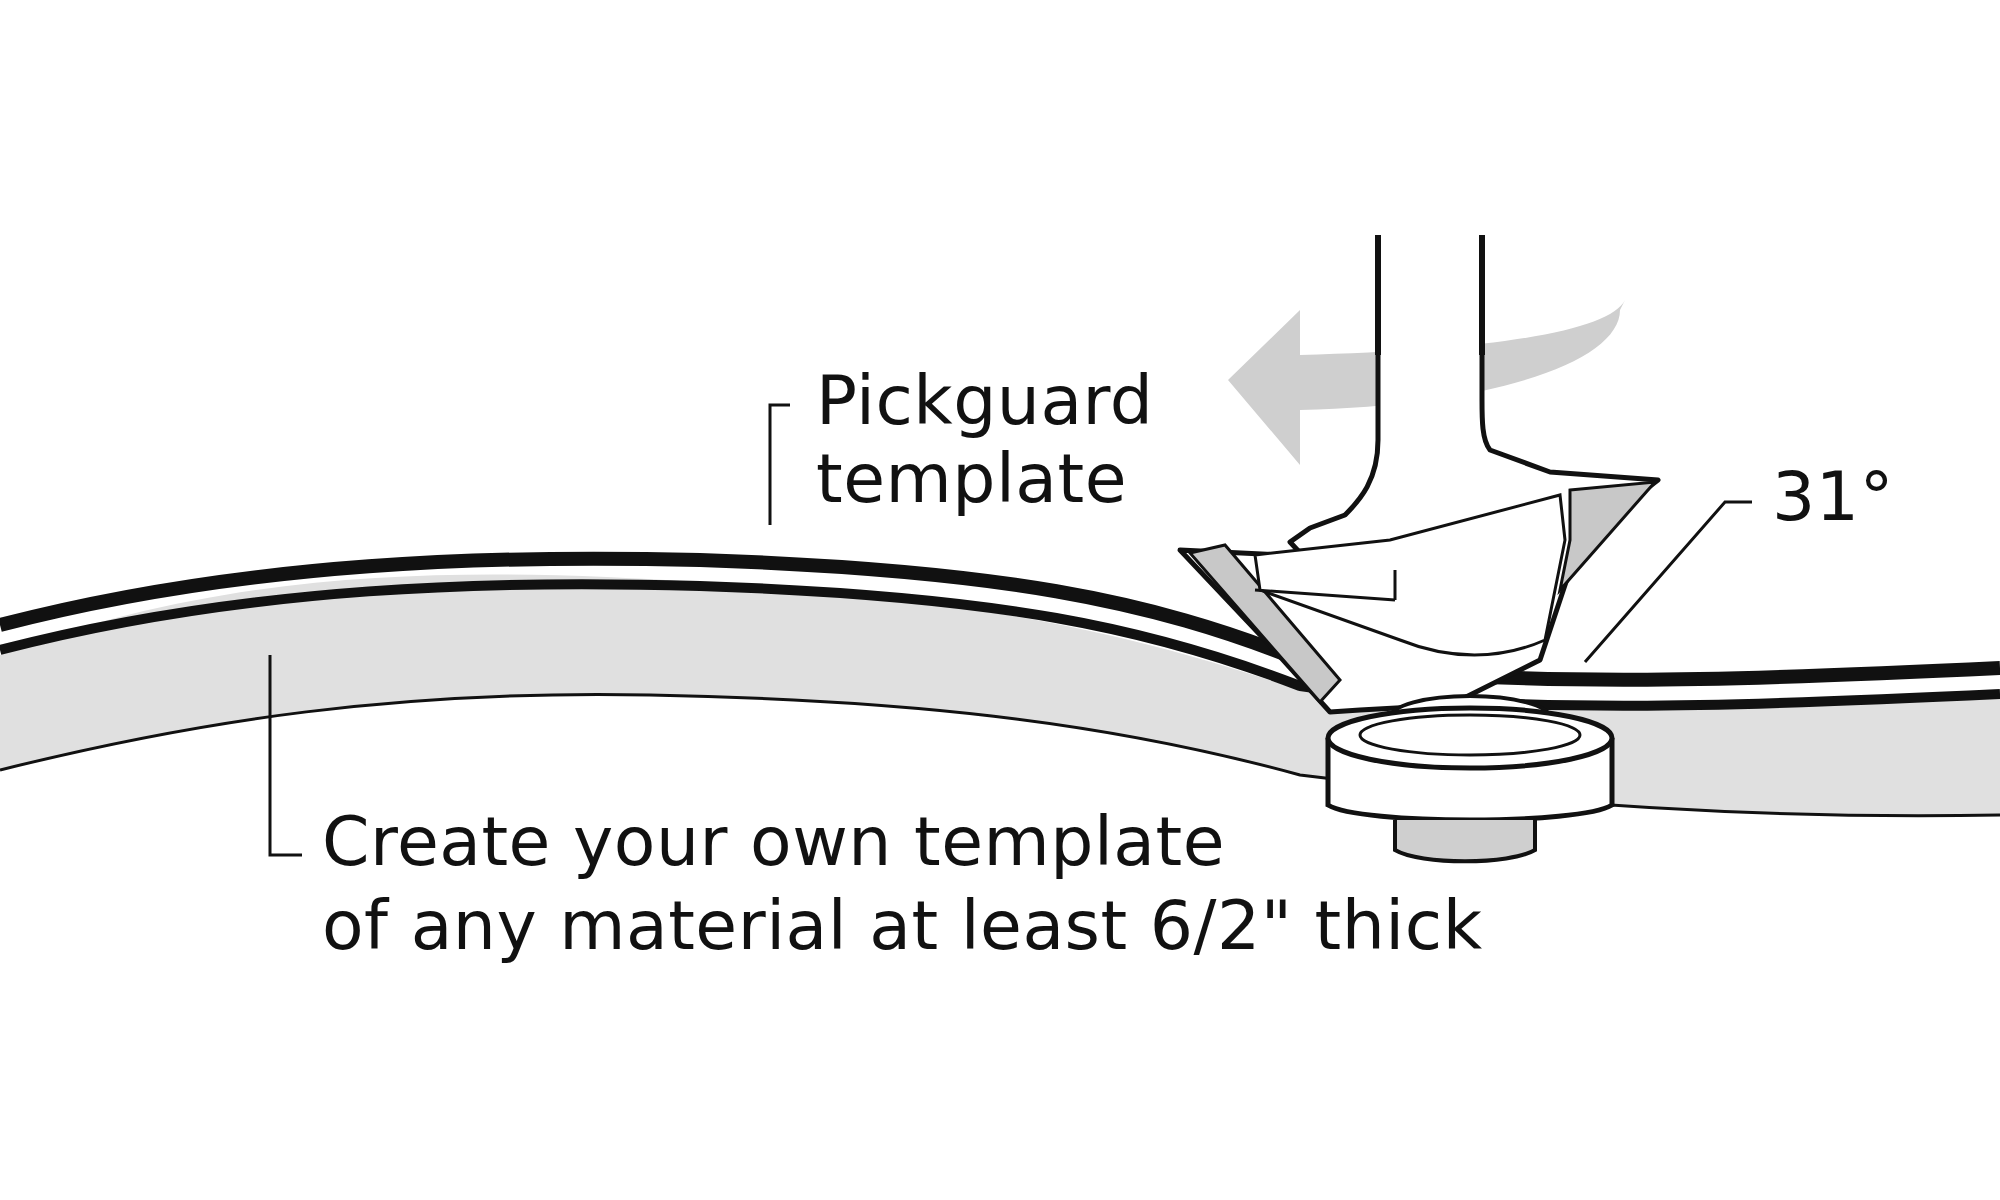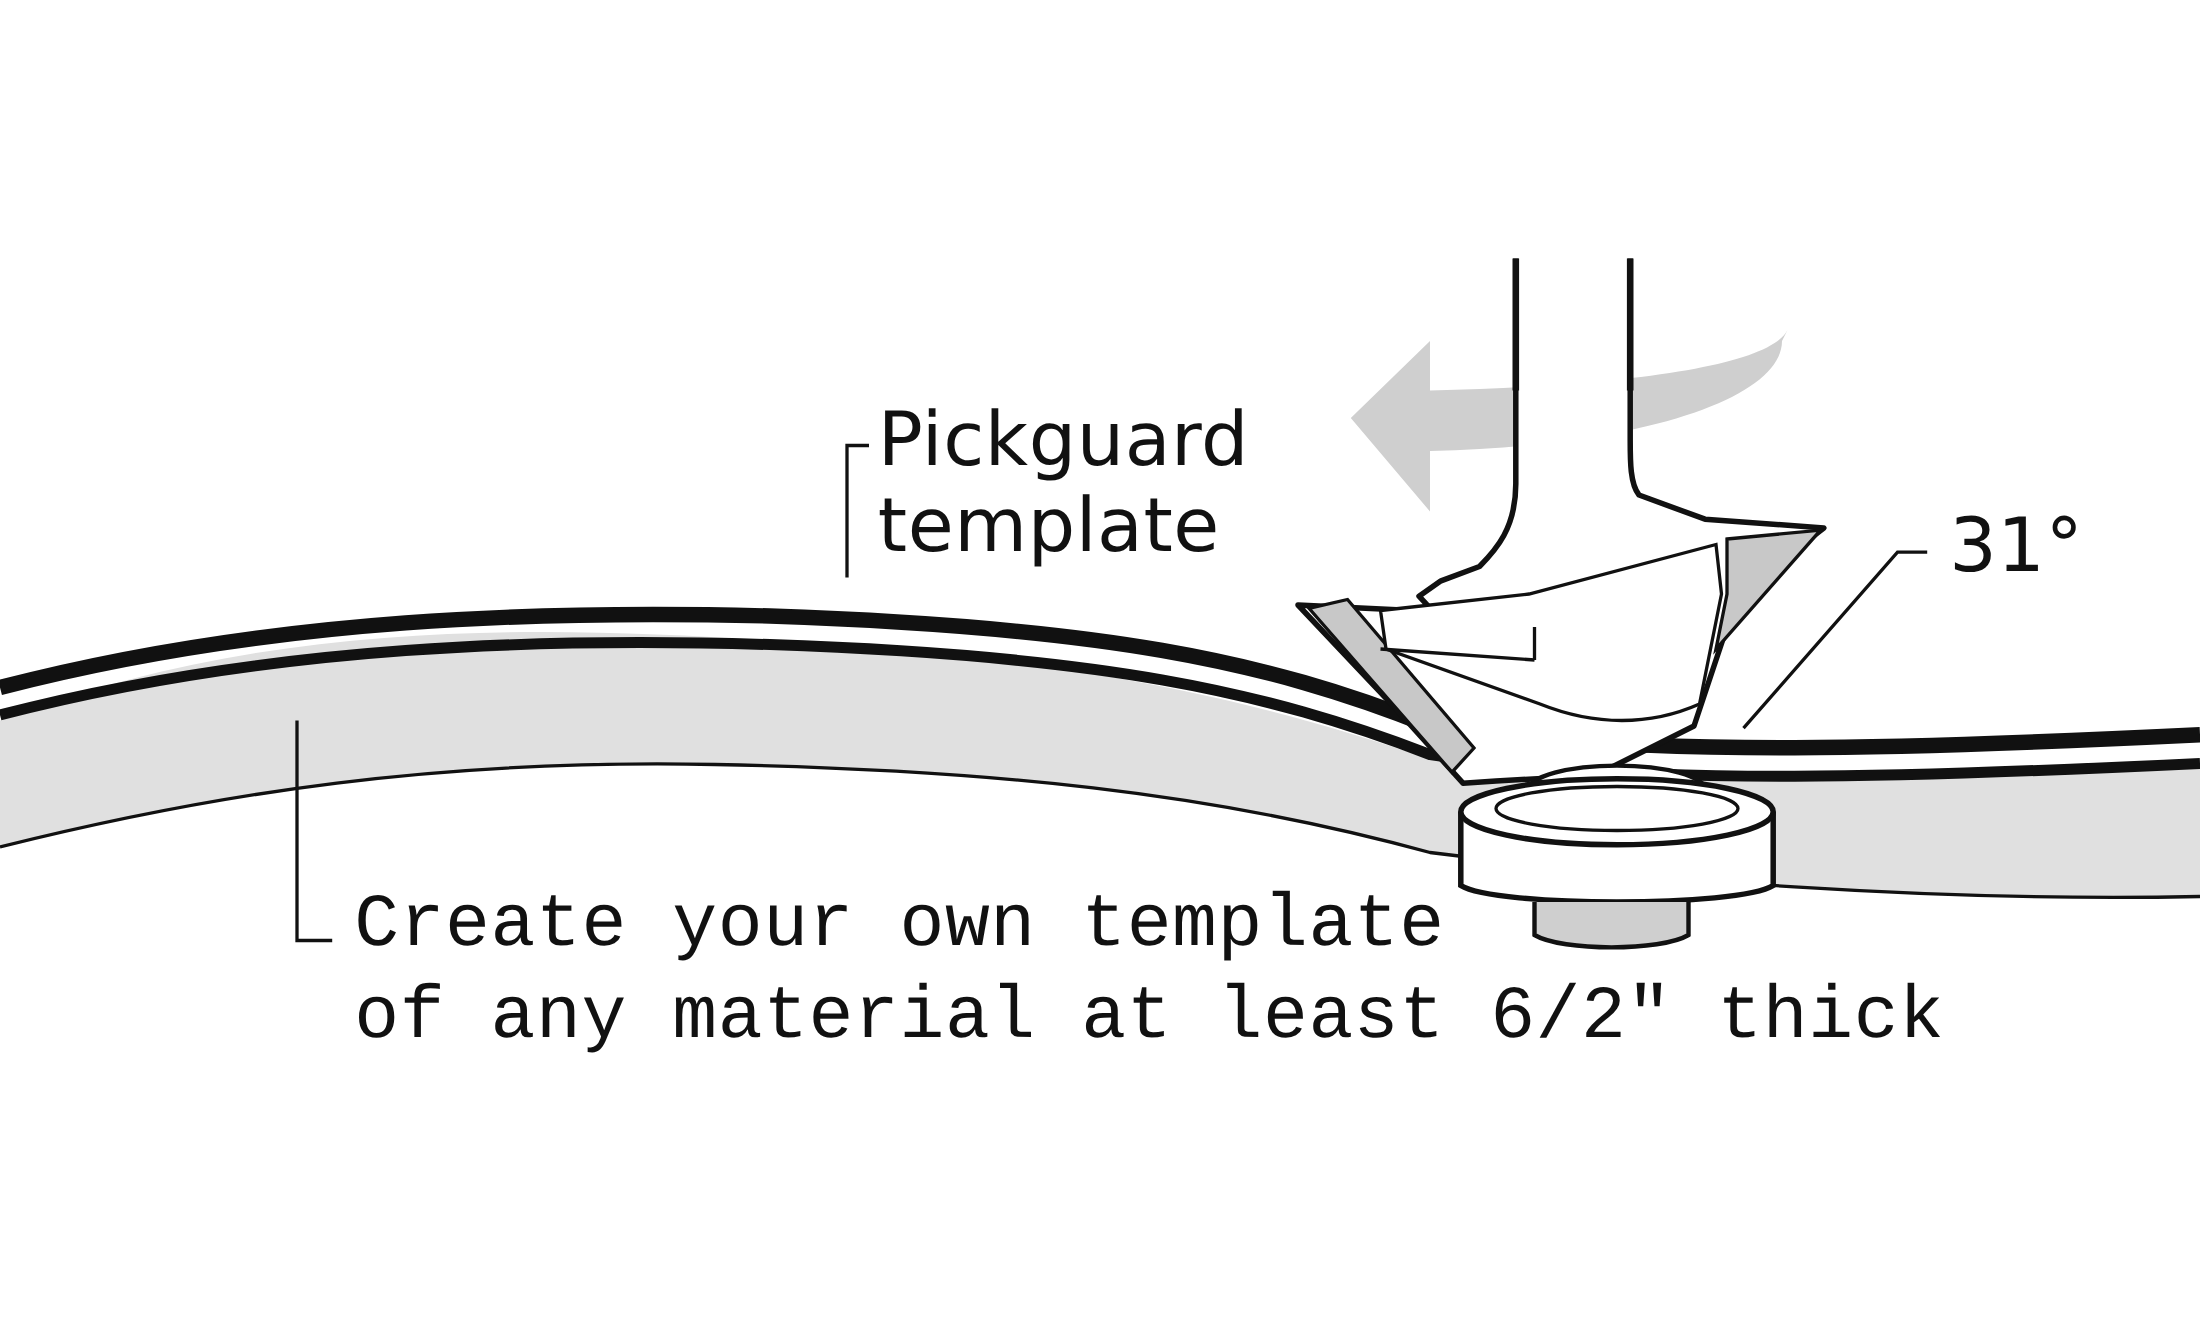--- a/index.html
+++ b/index.html
@@ -44,25 +44,25 @@
     <ellipse cx="1470" cy="735" rx="110" ry="20" fill="none" stroke="#111" stroke-width="3"></ellipse>
 
     <path d="M1395,820 L1395,850 C1420,865 1510,865 1535,850 L1535,820" fill="#cfcfcf" stroke="#111" stroke-width="4"></path>
   </g>
 
   <polyline points="790,405 770,405 770,525" fill="none" stroke="#111" stroke-width="3"></polyline>
   <polyline points="270,655 270,855 302,855" fill="none" stroke="#111" stroke-width="3"></polyline>
   <polyline points="1752,502 1725,502 1585,662" fill="none" stroke="#111" stroke-width="3"></polyline>
 </svg>
 
-<div class="label" style="left:798px;top:362px;">
+<div class="label" style="left:816px;top:362px;">
   <div>Pickguard</div>
   <div>template</div>
 </div>
 
 <div class="label" style="left:1772px;top:458px;">
   <div>31°</div>
 </div>
 
-<div class="label" style="left:322px;top:800px;line-height:84px;font-family:Liberation Mono, monospace;">
+<div class="label" style="left:322px;top:800px;line-height:84px;">
   <div>Create your own template</div>
   <div>of any material at least 6/2" thick</div>
 </div>
 
 </body></html>

